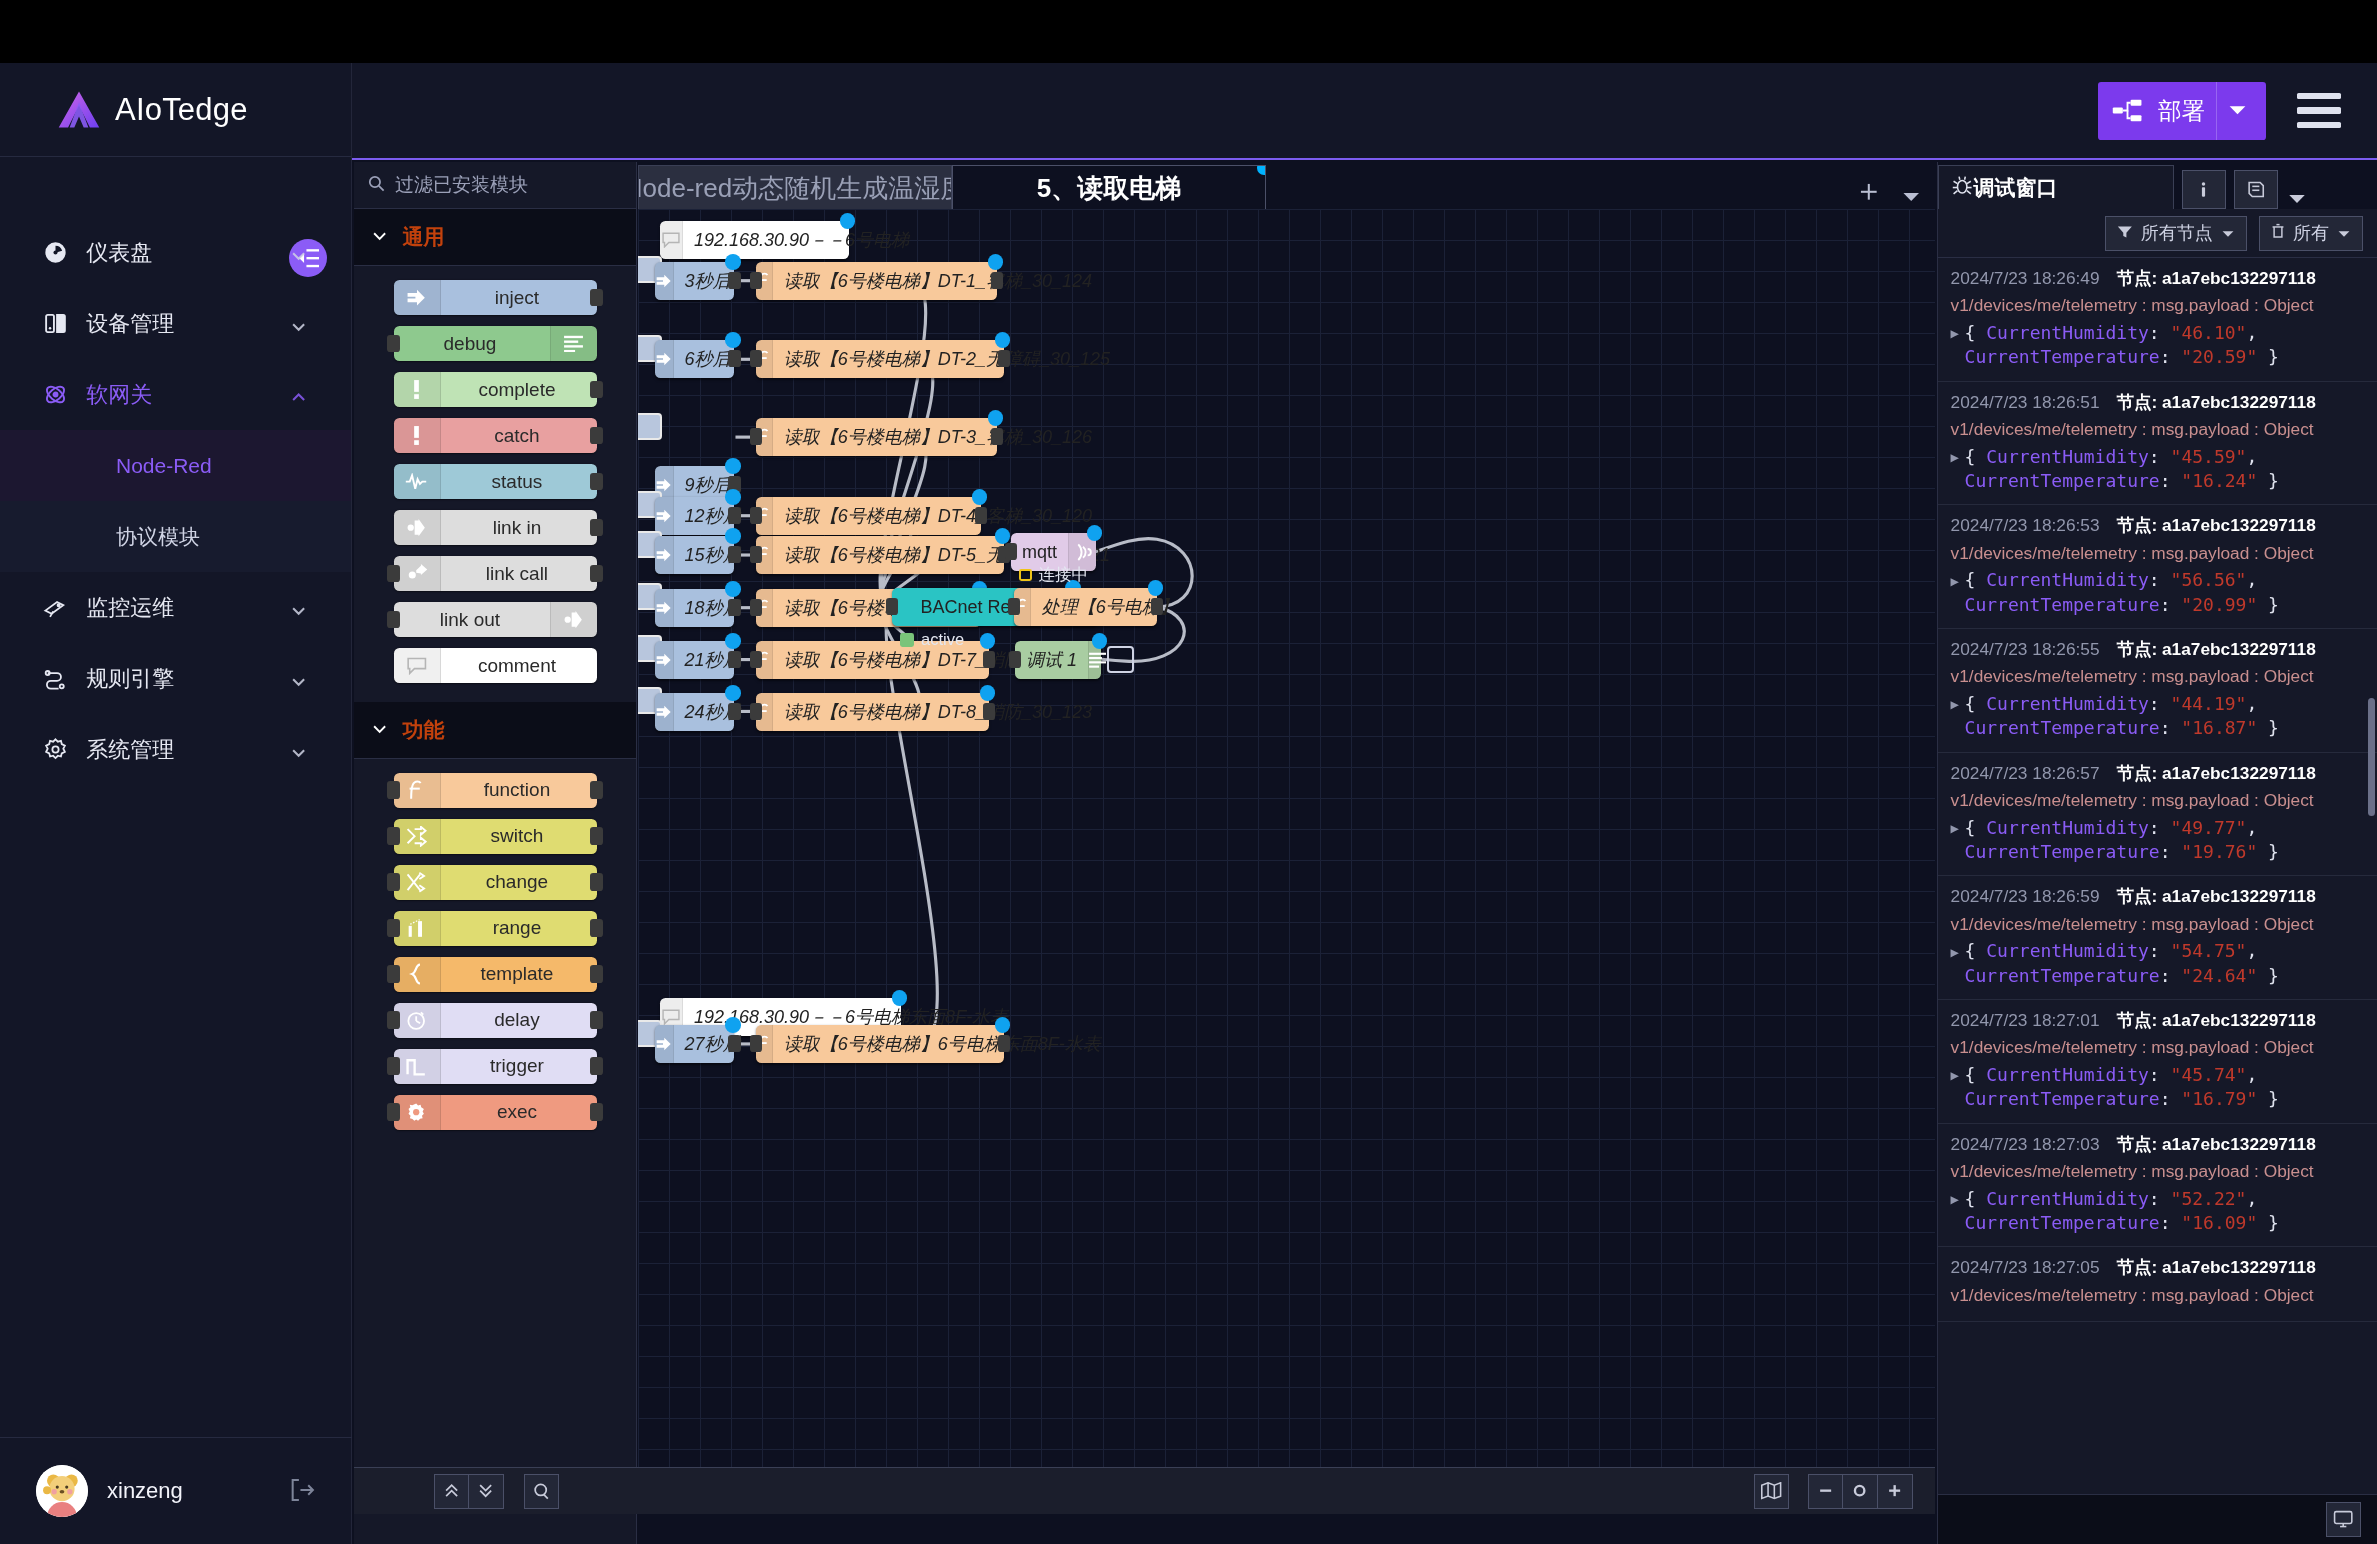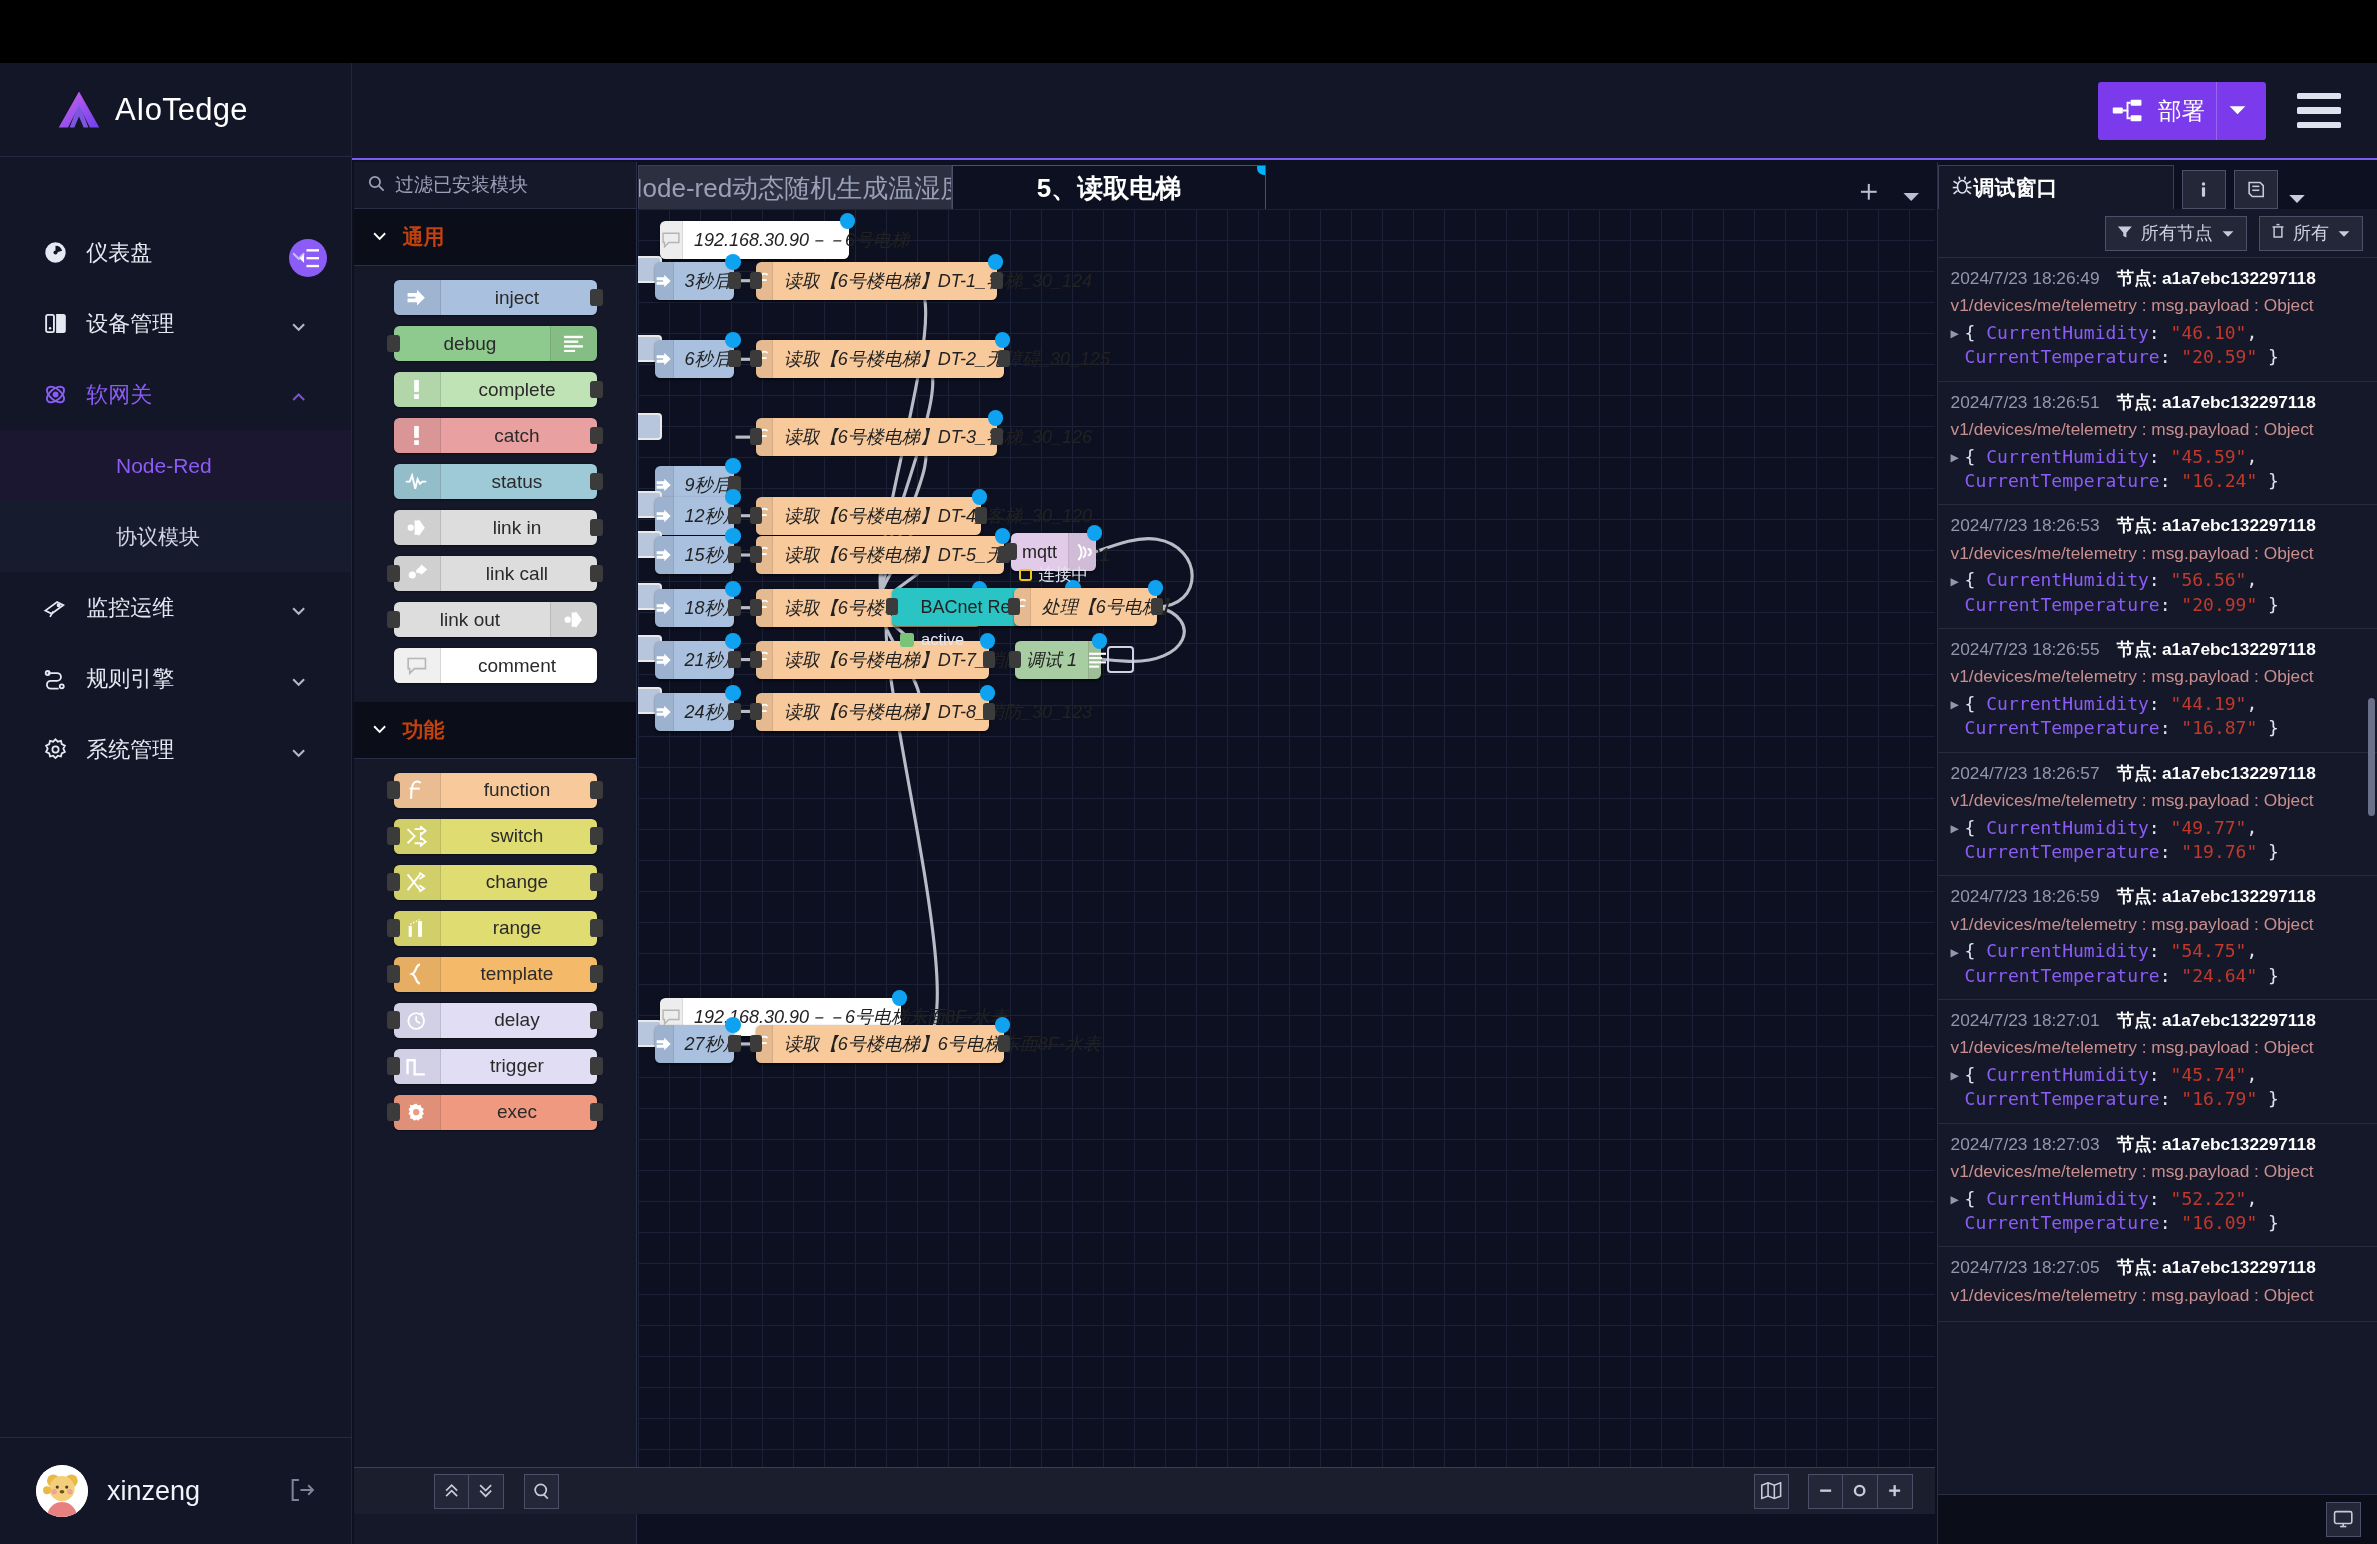--- a/index.html
+++ b/index.html
@@ -57,21 +57,21 @@
   .sub-item.active { color: #8b5cf6; background: #1c1730; }
   .user-bar {
     position: absolute; left: 0; bottom: 0; width: 352px; height: 107px;
     border-top: 0.8px solid #262a40;
     display: flex; align-items: center; padding: 0 36px; gap: 19px;
   }
   .avatar {
     width: 52px; height: 52px; border-radius: 50%; background: #ffffff;
     display: flex; align-items: center; justify-content: center; overflow:hidden;
   }
-  .user-name { color: #f2f3fa; font-size: 27px; flex: 1; }
+  .user-name { color: #f2f3fa; font-size: 22px; flex: 1; }
   
   .main-header {
     position: absolute; left: 352px; top: 63px; width: 2025px; height: 97px;
     background: #131627;
     display: flex; align-items: center; justify-content: flex-end;
     padding-right: 36px; gap: 31px;
     border-bottom: 2.4px solid #7c5cf0;
   }
   .deploy-btn {
     display: flex; align-items: center; height: 58px;

